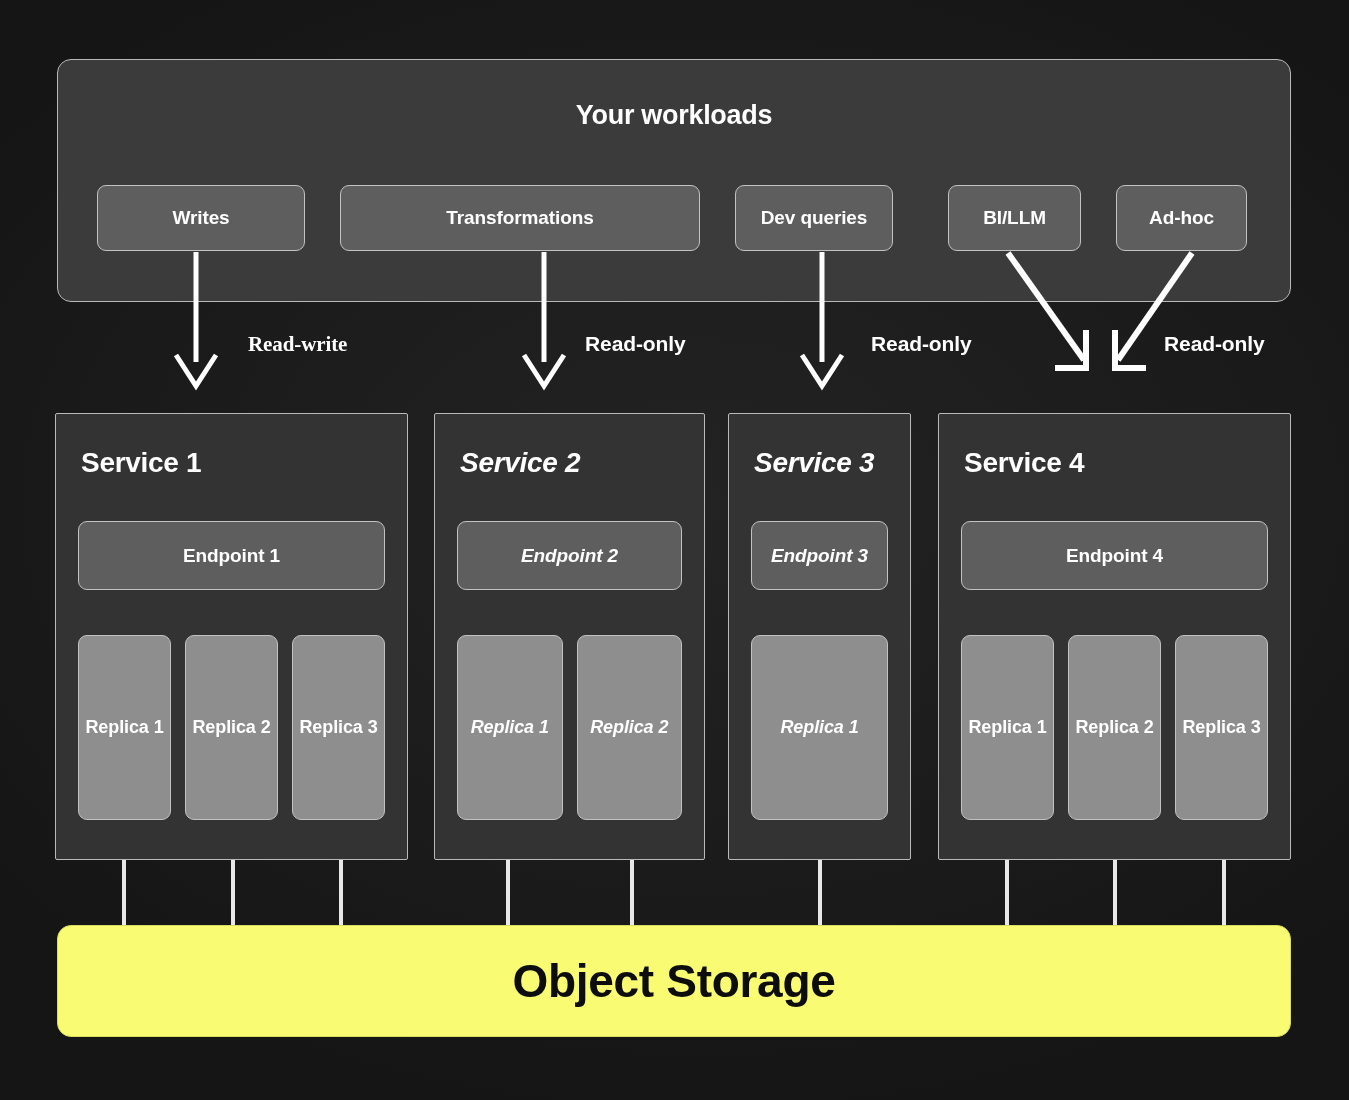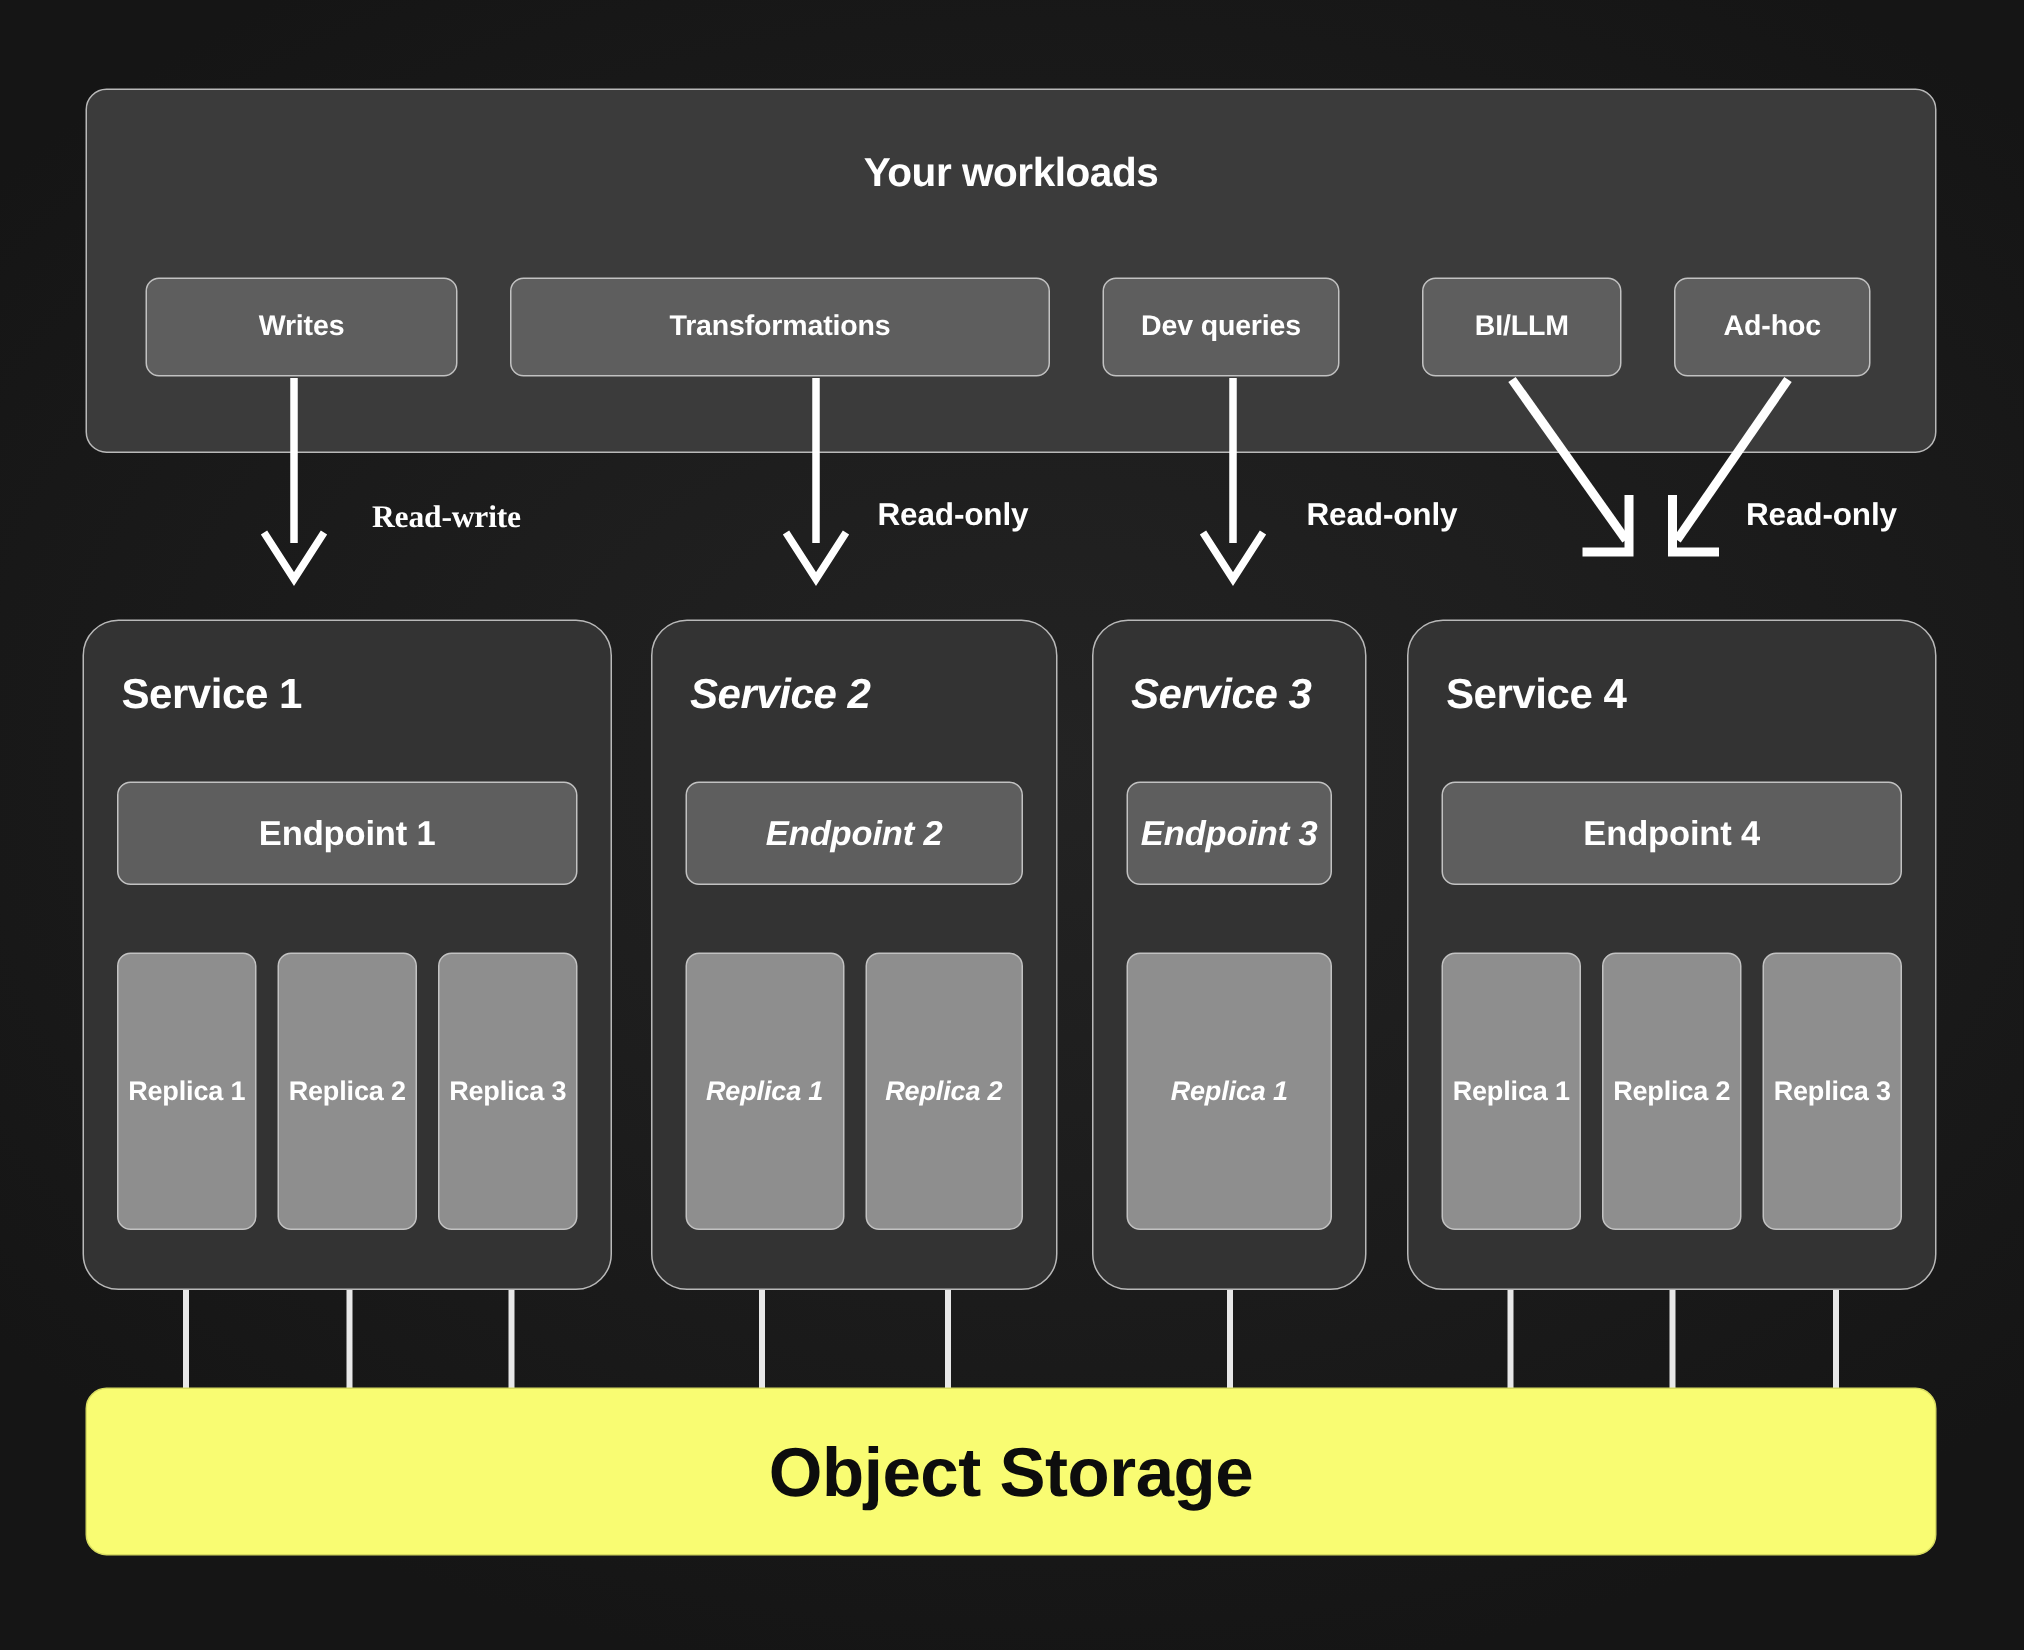--- a/index.html
+++ b/index.html
@@ -82,21 +82,21 @@
     height: 1100px;
     pointer-events: none;
   }
 
   
   .service-card {
     position: absolute;
     box-sizing: border-box;
     background: #333333;
     border: 1.5px solid #b9b9b9;
-    border-radius: 24px;
+    border-radius: 2px;
   }
   .service-title {
     position: absolute;
     left: 25px;
     top: 33px;
     color: #ffffff;
     font-size: 28px;
     font-weight: bold;
     letter-spacing: -0.3px;
   }
@@ -104,21 +104,21 @@
     position: absolute;
     left: 22px;
     right: 22px;
     top: 107px;
     height: 69px;
     box-sizing: border-box;
     background: #5e5e5e;
     border: 1.5px solid #c2c2c2;
     border-radius: 9px;
     color: #ffffff;
-    font-size: 23px;
+    font-size: 19px;
     font-weight: bold;
     display: flex;
     align-items: center;
     justify-content: center;
     letter-spacing: -0.1px;
   }
   .replica-row {
     position: absolute;
     left: 22px;
     right: 22px;

